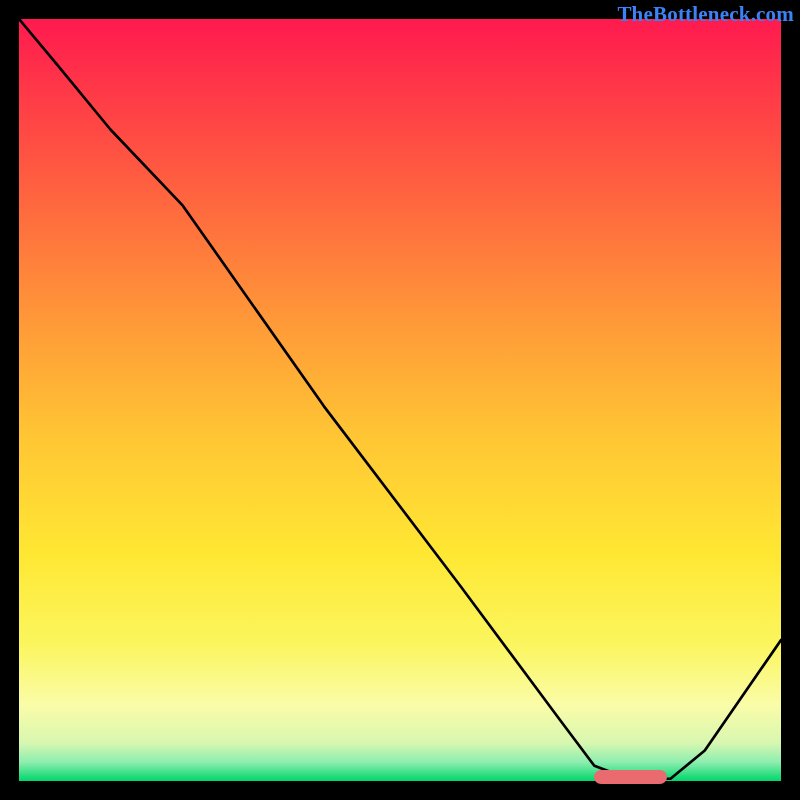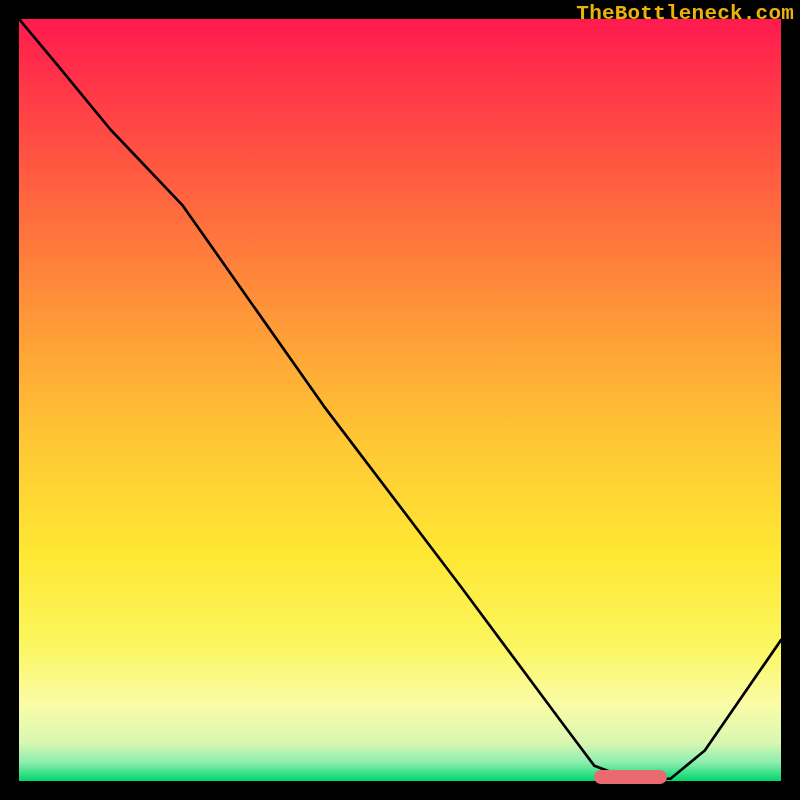--- a/index.html
+++ b/index.html
@@ -40,24 +40,24 @@
   }
   .marker {
     position: absolute;
     background: #e96a6f;
     border-radius: 7px;
   }
   .watermark {
     position: absolute;
     top: 2px;
     right: 6px;
-    font-family: Liberation Mono, monospace;
+    font-family: Liberation Serif, serif;
     font-size: 21px;
     font-weight: bold;
-    color: #eab308;
+    color: #3b82f6;
     letter-spacing: 0.2px;
   }
 </style>
 </head>
 <body>
 
 <div class="chart-container">
 
   <div class="plot-area">
 

